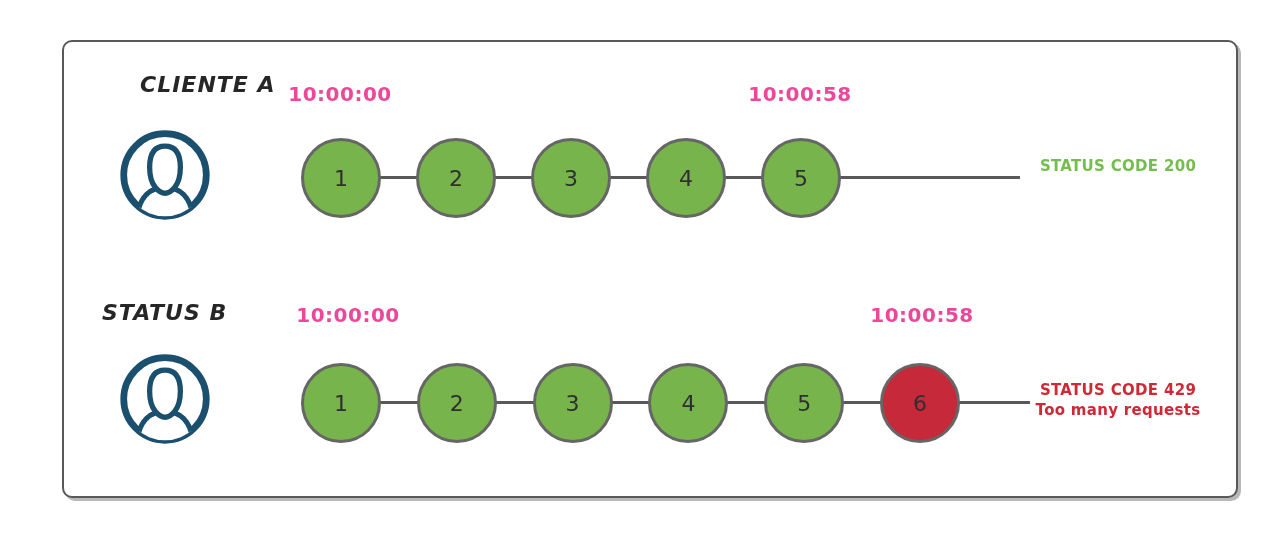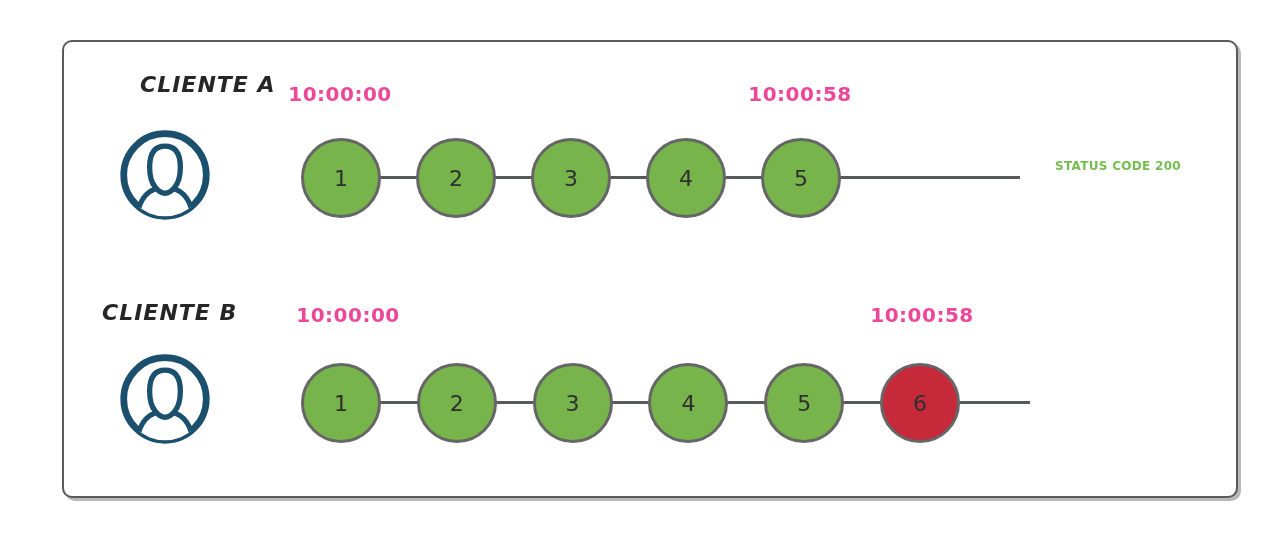--- a/index.html
+++ b/index.html
@@ -35,21 +35,21 @@
   .line-b{left:341px;top:401px;width:689px;}
   .circles-layer{position:absolute;inset:0;}
   .req-circle{
     position:absolute;width:80px;height:80px;border-radius:50%;
     border:3px solid #666666;box-sizing:border-box;
     display:flex;align-items:center;justify-content:center;
     font-size:22px;color:#2f2f2f;
   }
   .status{
     position:absolute;width:196px;text-align:center;
-    font-weight:700;font-size:12px;line-height:20px;letter-spacing:.3px;white-space:nowrap;
+    font-weight:700;font-size:15px;line-height:20px;letter-spacing:.3px;white-space:nowrap;
   }
   .status div{white-space:nowrap;}
   .status-a{left:1020px;top:156px;color:var(--status-green,#74bd4e);}
   .status-b{left:1020px;top:380px;color:var(--status-red,#ce2936);}
 </style>
 </head>
 <body>
 
 <div class="scene">
   <div class="box"></div>
@@ -78,21 +78,21 @@
       <div class="req-circle" style="left: 416px; top: 138px; background: rgb(119, 180, 75); border-color: rgb(102, 102, 102);">2</div>
       <div class="req-circle" style="left: 531px; top: 138px; background: rgb(119, 180, 75); border-color: rgb(102, 102, 102);">3</div>
       <div class="req-circle" style="left: 646px; top: 138px; background: rgb(119, 180, 75); border-color: rgb(102, 102, 102);">4</div>
       <div class="req-circle" style="left: 761px; top: 138px; background: rgb(119, 180, 75); border-color: rgb(102, 102, 102);">5</div>
     </div>
 
   <div class="status status-a">
     <div>STATUS CODE 200</div>
   </div>
 
-  <div class="client-label label-b">CLIENTE B</div>
+  <div class="client-label label-b">STATUS B</div>
 
   <svg class="avatar avatar-b" viewBox="0 0 100 100">
     <defs>
         <clipPath id="avatar-clip-b">
           <circle cx="50" cy="50" r="43"></circle>
         </clipPath>
       </defs>
     <circle cx="50" cy="50" r="43" fill="#ffffff" stroke="#1b4f6e" stroke-width="7"></circle>
     <g clip-path="url(#avatar-clip-b)" fill="#ffffff" stroke="#1b4f6e" stroke-width="5.5">
       <path d="M20,100 C22,70 37,63 50,63 C63,63 78,70 80,100 Z"></path>
@@ -106,13 +106,17 @@
   <div class="tl-line line-b"></div>
   <div class="circles-layer">
       <div class="req-circle" style="left: 301px; top: 363px; background: rgb(119, 180, 75); border-color: rgb(102, 102, 102);">1</div>
       <div class="req-circle" style="left: 416.8px; top: 363px; background: rgb(119, 180, 75); border-color: rgb(102, 102, 102);">2</div>
       <div class="req-circle" style="left: 532.6px; top: 363px; background: rgb(119, 180, 75); border-color: rgb(102, 102, 102);">3</div>
       <div class="req-circle" style="left: 648.4px; top: 363px; background: rgb(119, 180, 75); border-color: rgb(102, 102, 102);">4</div>
       <div class="req-circle" style="left: 764.2px; top: 363px; background: rgb(119, 180, 75); border-color: rgb(102, 102, 102);">5</div>
       <div class="req-circle" style="left: 880px; top: 363px; background: rgb(197, 41, 58); border-color: rgb(102, 102, 102);">6</div>
     </div>
 
+  <div class="status status-b">
+    <div>STATUS CODE 429</div>
+    <div>Too many requests</div>
+  </div>
 </div>
 
 </body></html>

